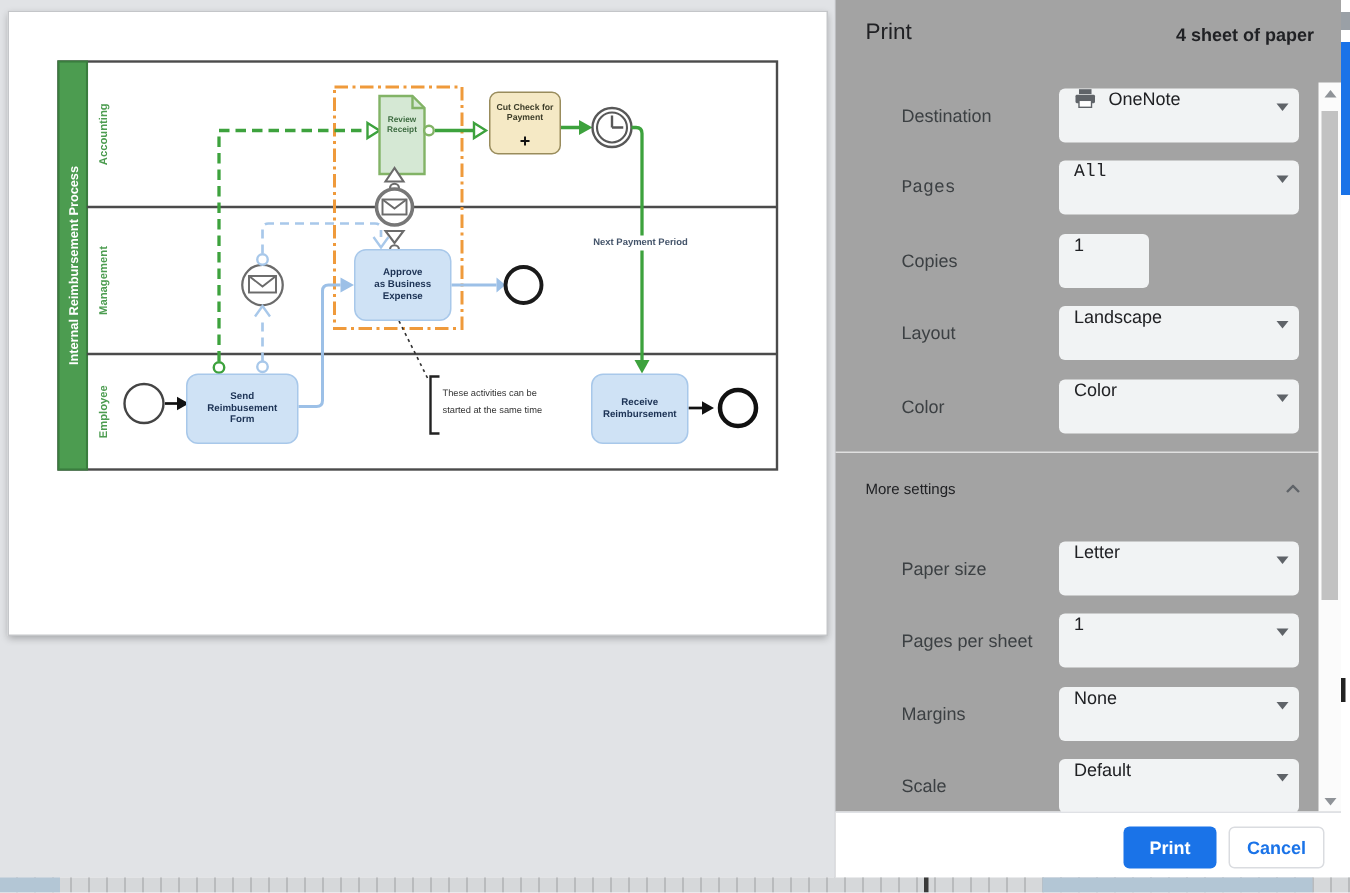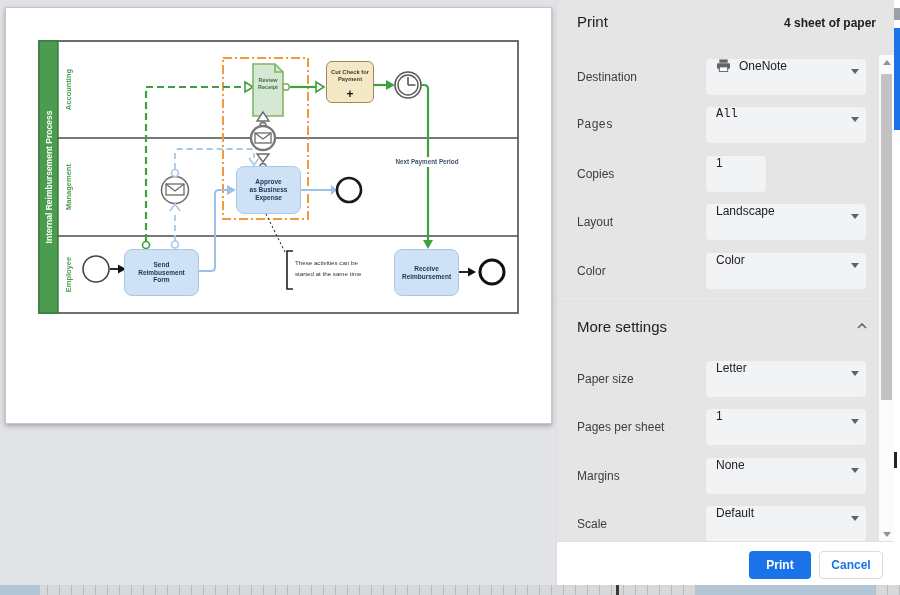--- a/index.html
+++ b/index.html
@@ -13,39 +13,39 @@
   .page{position:absolute;left:5px;top:7px;width:547px;height:417px;background:#fff;
         border:1px solid #c4c6c9;box-shadow:0 2px 5px rgba(0,0,0,.28);box-sizing:border-box;}
   .page svg{position:absolute;left:0;top:0;}
   .dlabel{position:absolute;display:flex;align-items:center;justify-content:center;
           text-align:center;white-space:pre-line;line-height:1.2;}
   .task{border-radius:8px;font-weight:bold;font-size:6.5px;color:#1d3355;
         background:#cfe2f5;border:1px solid #a8c8ea;box-sizing:border-box;}
   .vlabel{position:absolute;transform:rotate(-90deg);transform-origin:0 0;
           display:flex;align-items:center;justify-content:center;font-weight:bold;}
   
-  .panel{position:absolute;left:556px;top:0;width:338px;height:585px;background:#e5e5e5;
+  .panel{position:absolute;left:556px;top:0;width:338px;height:585px;background:#a3a3a3;
          border-left:1px solid #dadce0;box-sizing:border-box;}
   .panel-title{position:absolute;left:20px;top:13px;font-size:15px;color:#202124;}
   .sheet-count{position:absolute;right:18px;top:16px;font-size:12px;font-weight:bold;color:#202124;}
   .prow{position:absolute;left:20px;width:290px;height:26px;display:flex;align-items:center;}
-  .prow .lbl{font-size:12px;color:#3c4043;flex:0 0 auto;}
+  .prow .lbl{font-size:12px;color:#3c4043;flex:0 0 auto;margin-left:24px;}
   .ctrl{position:absolute;left:129px;width:160px;height:36px;background:#f1f3f4;border-radius:4px;
         display:flex;align-items:flex-start;padding:0 22px 0 10px;box-sizing:border-box;
         font-size:12px;color:#202124;cursor:pointer;}
   .ctrl .arrow{position:absolute;right:7px;top:10px;width:0;height:0;
                border-left:4px solid transparent;border-right:4px solid transparent;
                border-top:5px solid #5f6368;}
   .ctrl.small{width:60px;padding-right:8px;}
   .copies-input{border:none;background:transparent;width:100%;font-size:12px;color:#202124;
                 font-family:"Liberation Sans",sans-serif;padding:0;outline:none;}
   .divider{position:absolute;left:0;width:322px;border-top:1px solid #e0e0e0;}
   .more-row{position:absolute;left:20px;top:314px;width:290px;height:24px;display:flex;
             align-items:center;justify-content:space-between;cursor:pointer;}
-  .more-row .lbl{font-size:15px;color:#202124;}
+  .more-row .lbl{font-size:10px;color:#202124;}
   .chev{width:10px;height:6px;}
   .printer-icon{width:15px;height:13px;margin-right:8px;flex:0 0 auto;}
   
   .scrollbar{position:absolute;left:322px;top:55px;width:15px;height:486px;background:#fbfbfb;}
   .sb-btn{position:absolute;left:0;width:15px;height:14px;display:flex;align-items:center;justify-content:center;cursor:pointer;}
   .sb-up{top:0;}.sb-down{bottom:0;}
   .tri-up{width:0;height:0;border-left:4px solid transparent;border-right:4px solid transparent;border-bottom:5px solid #8f9398;}
   .tri-down{width:0;height:0;border-left:4px solid transparent;border-right:4px solid transparent;border-top:5px solid #8f9398;}
   .sb-thumb{position:absolute;left:2px;top:19px;width:11px;height:326px;background:#c2c2c2;cursor:pointer;}
   

